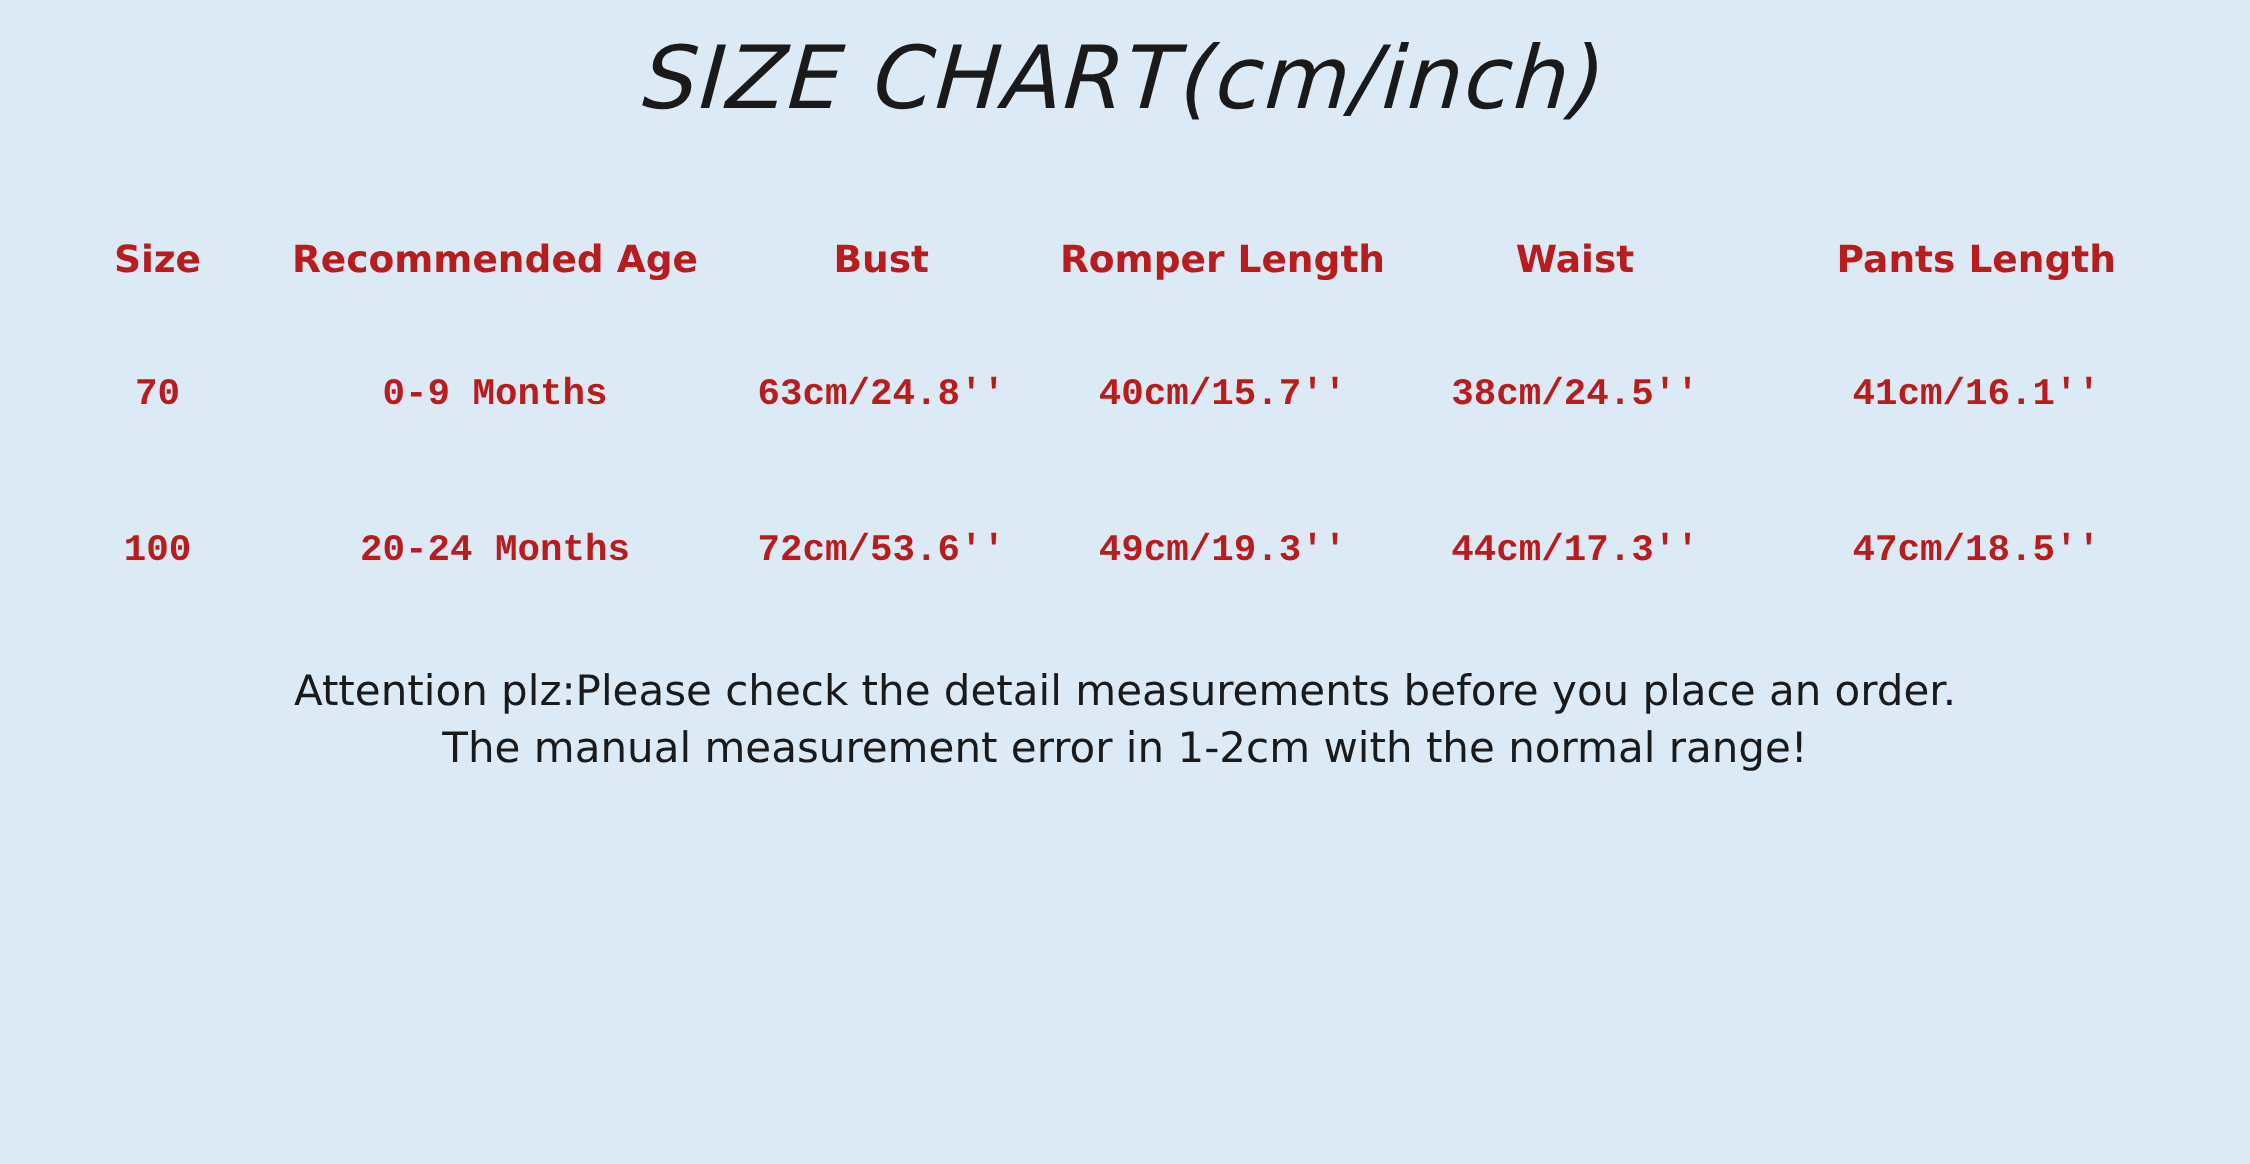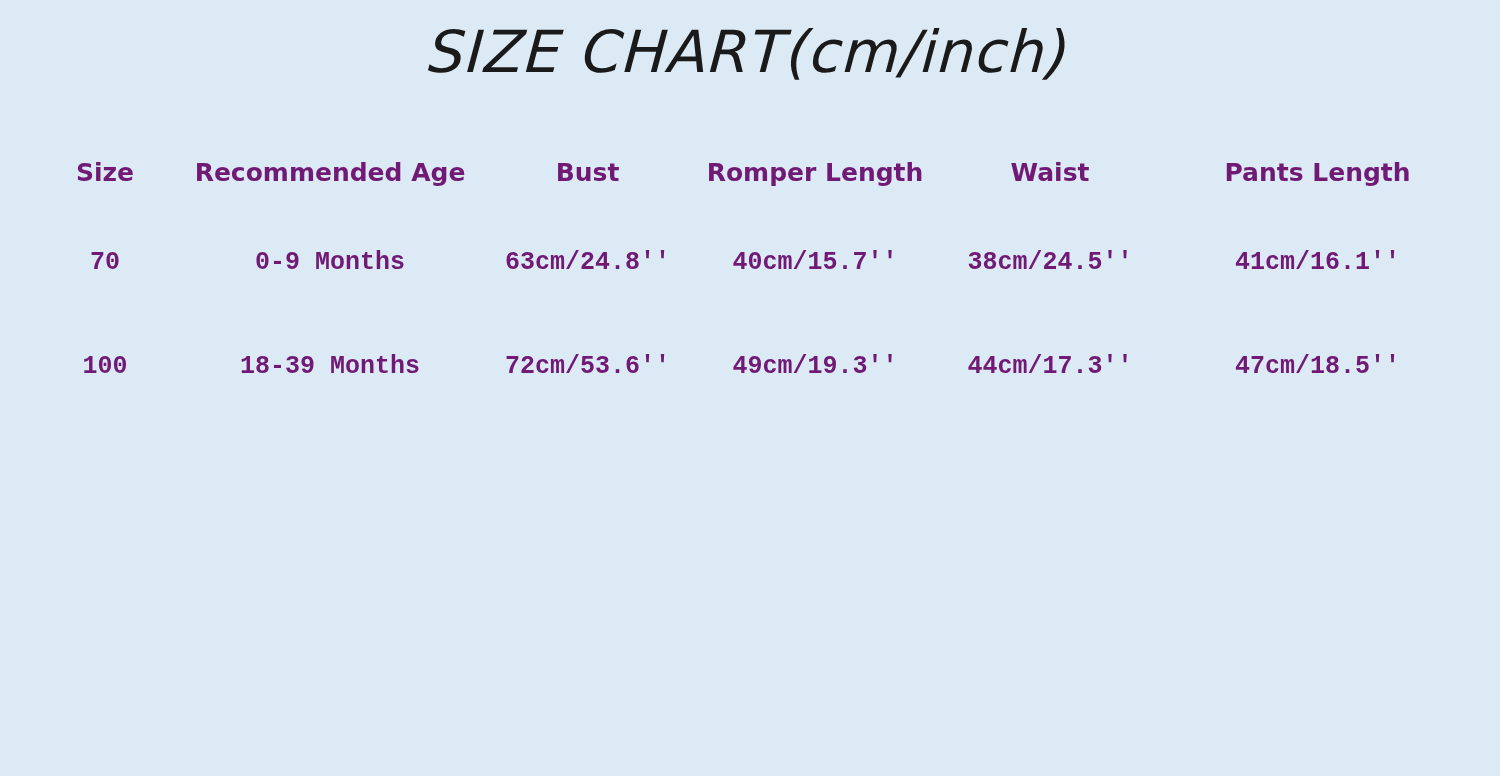--- a/index.html
+++ b/index.html
@@ -38,21 +38,21 @@
     width: 1440px;
     margin: 48px auto 0 auto;
     border-collapse: collapse;
     table-layout: fixed;
   }
   table.size-table th,
   table.size-table td {
     text-align: center;
     font-weight: bold;
     font-size: 25px;
-    color: #701a75;
+    color: #b91c1c;
     padding: 0;
     border: none;
     white-space: nowrap;
   }
   table.size-table th {
     height: 76px;
     vertical-align: middle;
   }
   table.size-table td {
     height: 104px;
@@ -106,23 +106,27 @@
       <tr>
         <td>70</td>
         <td>0-9 Months</td>
         <td>63cm/24.8''</td>
         <td>40cm/15.7''</td>
         <td>38cm/24.5''</td>
         <td>41cm/16.1''</td>
       </tr>
       <tr>
         <td>100</td>
-        <td>18-39 Months</td>
+        <td>20-24 Months</td>
         <td>72cm/53.6''</td>
         <td>49cm/19.3''</td>
         <td>44cm/17.3''</td>
         <td>47cm/18.5''</td>
       </tr>
     </tbody>
   </table>
 
+  <div class="notes">
+    <div>Attention plz:Please check the detail measurements before you place an order.</div>
+    <div>The manual measurement error in 1-2cm with the normal range!</div>
+  </div>
 
 </div>
 
 </body></html>

